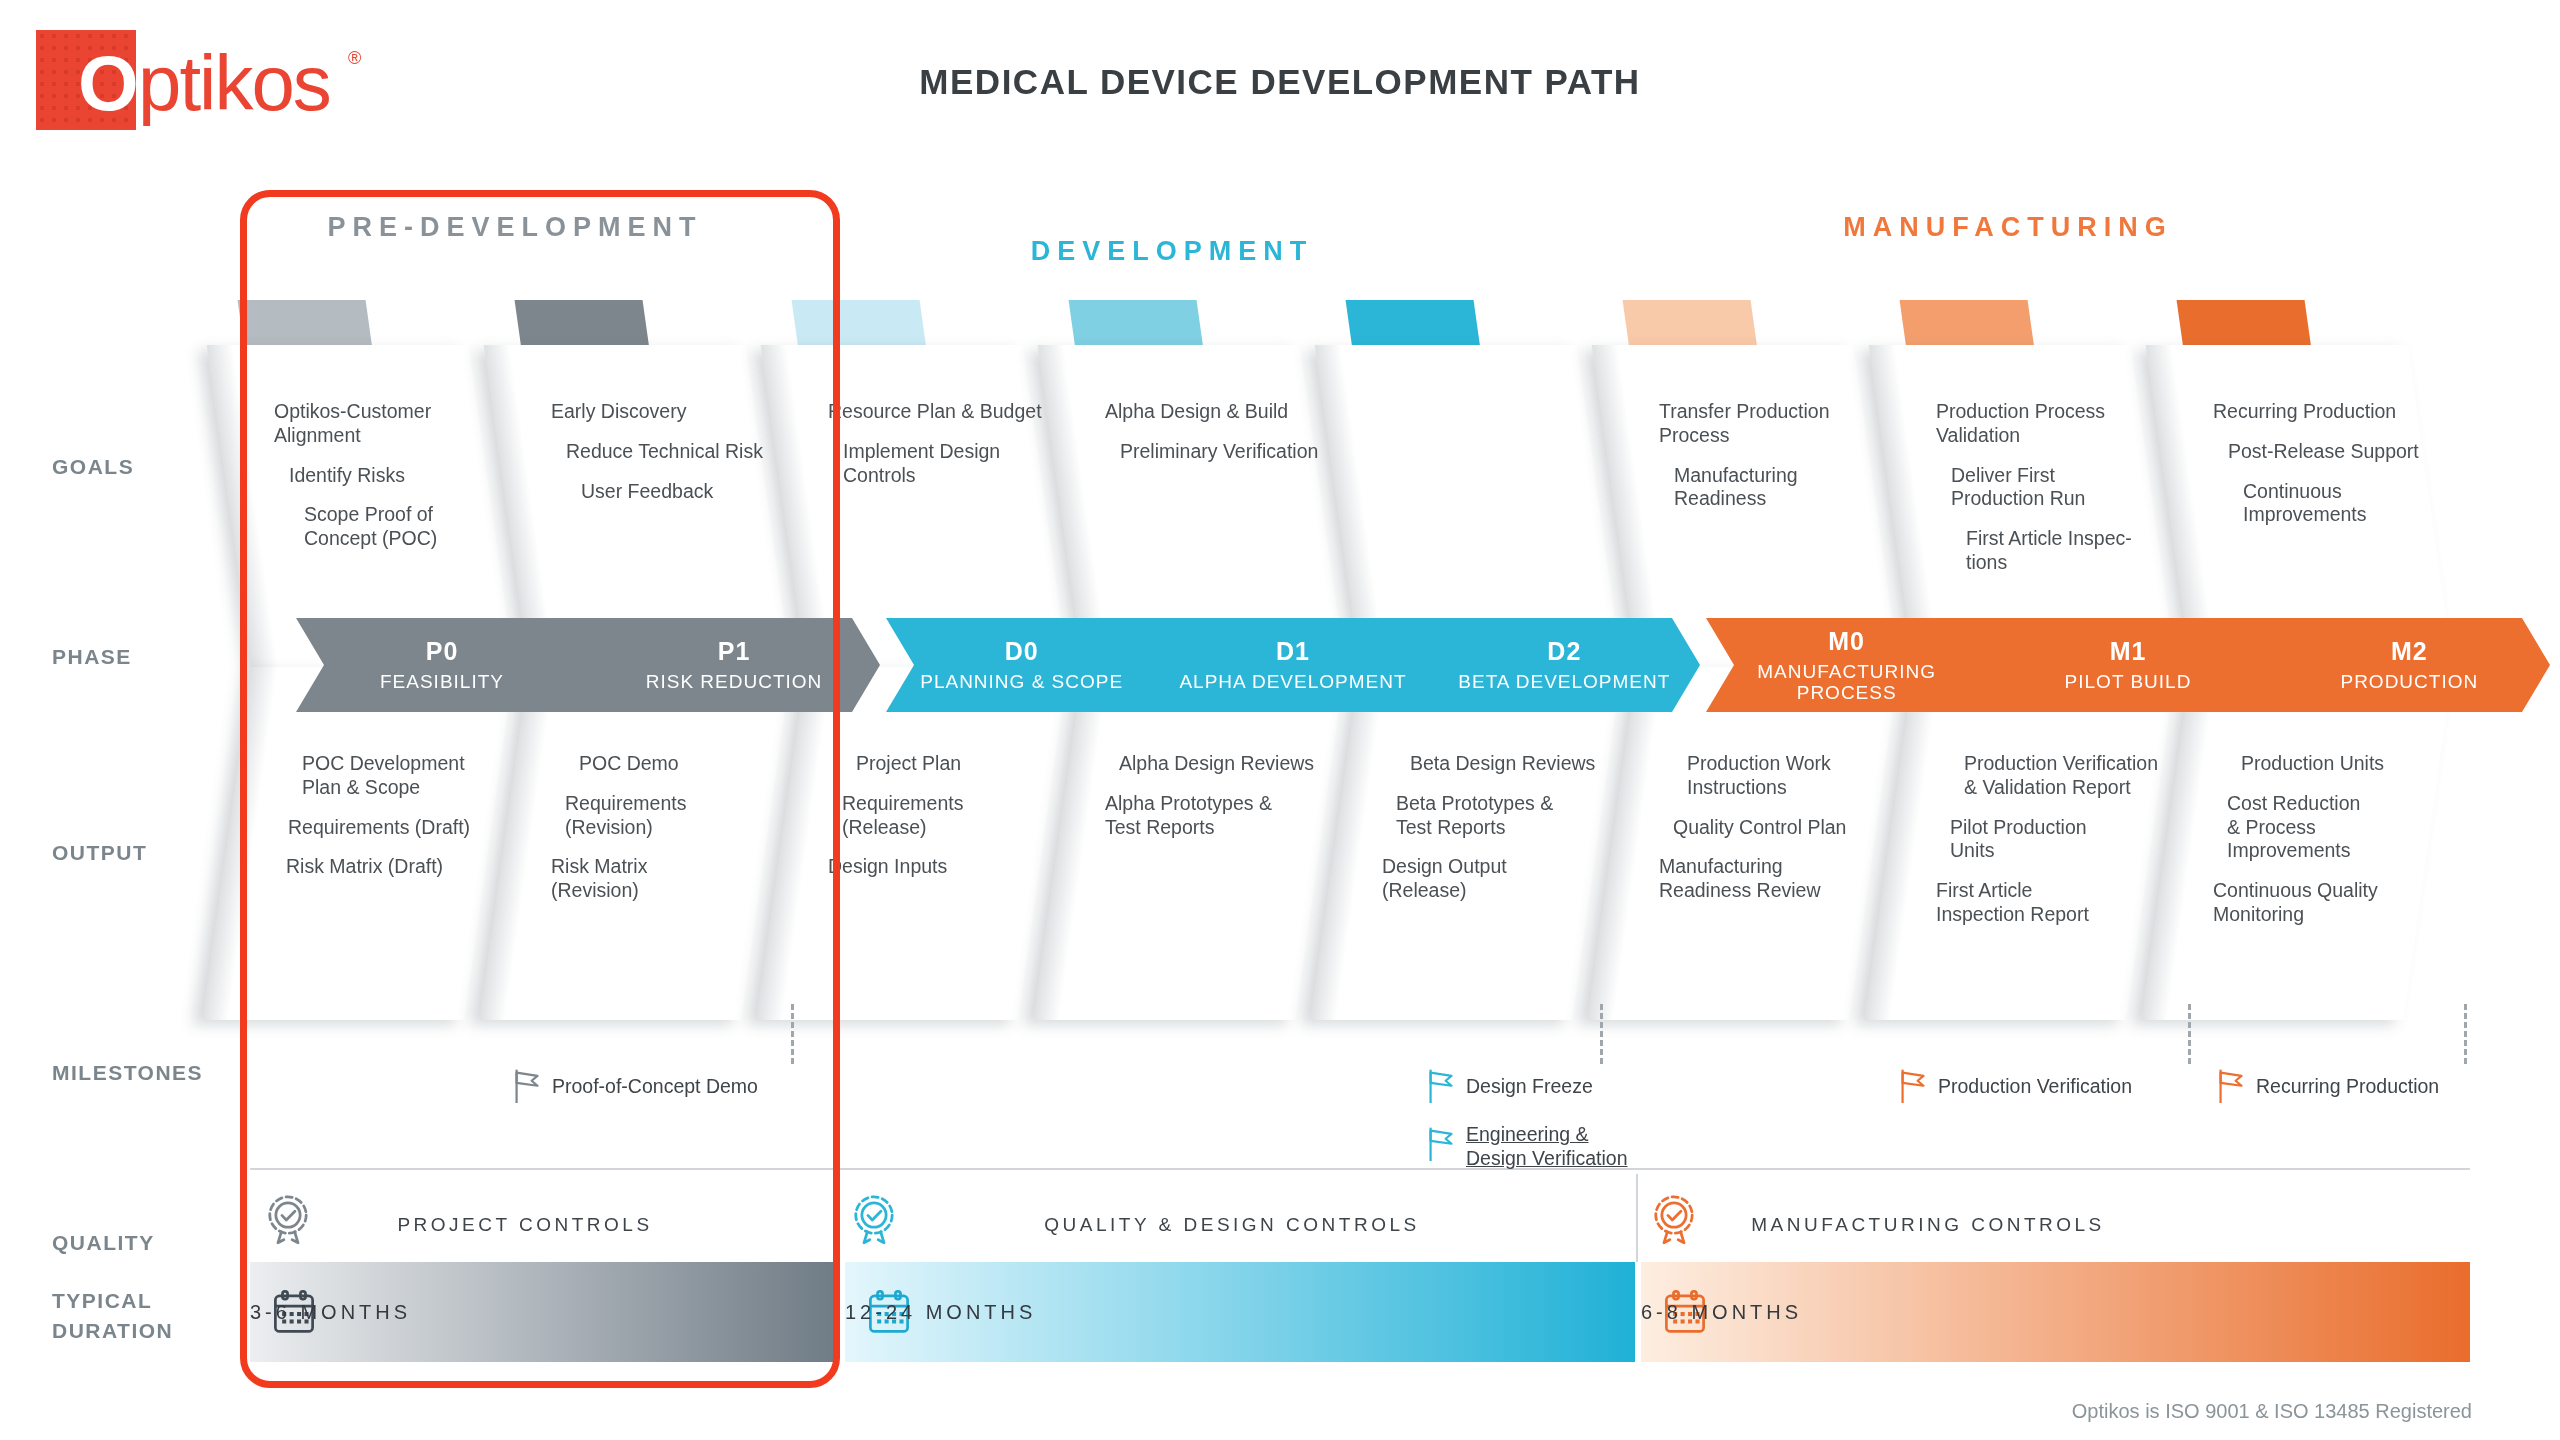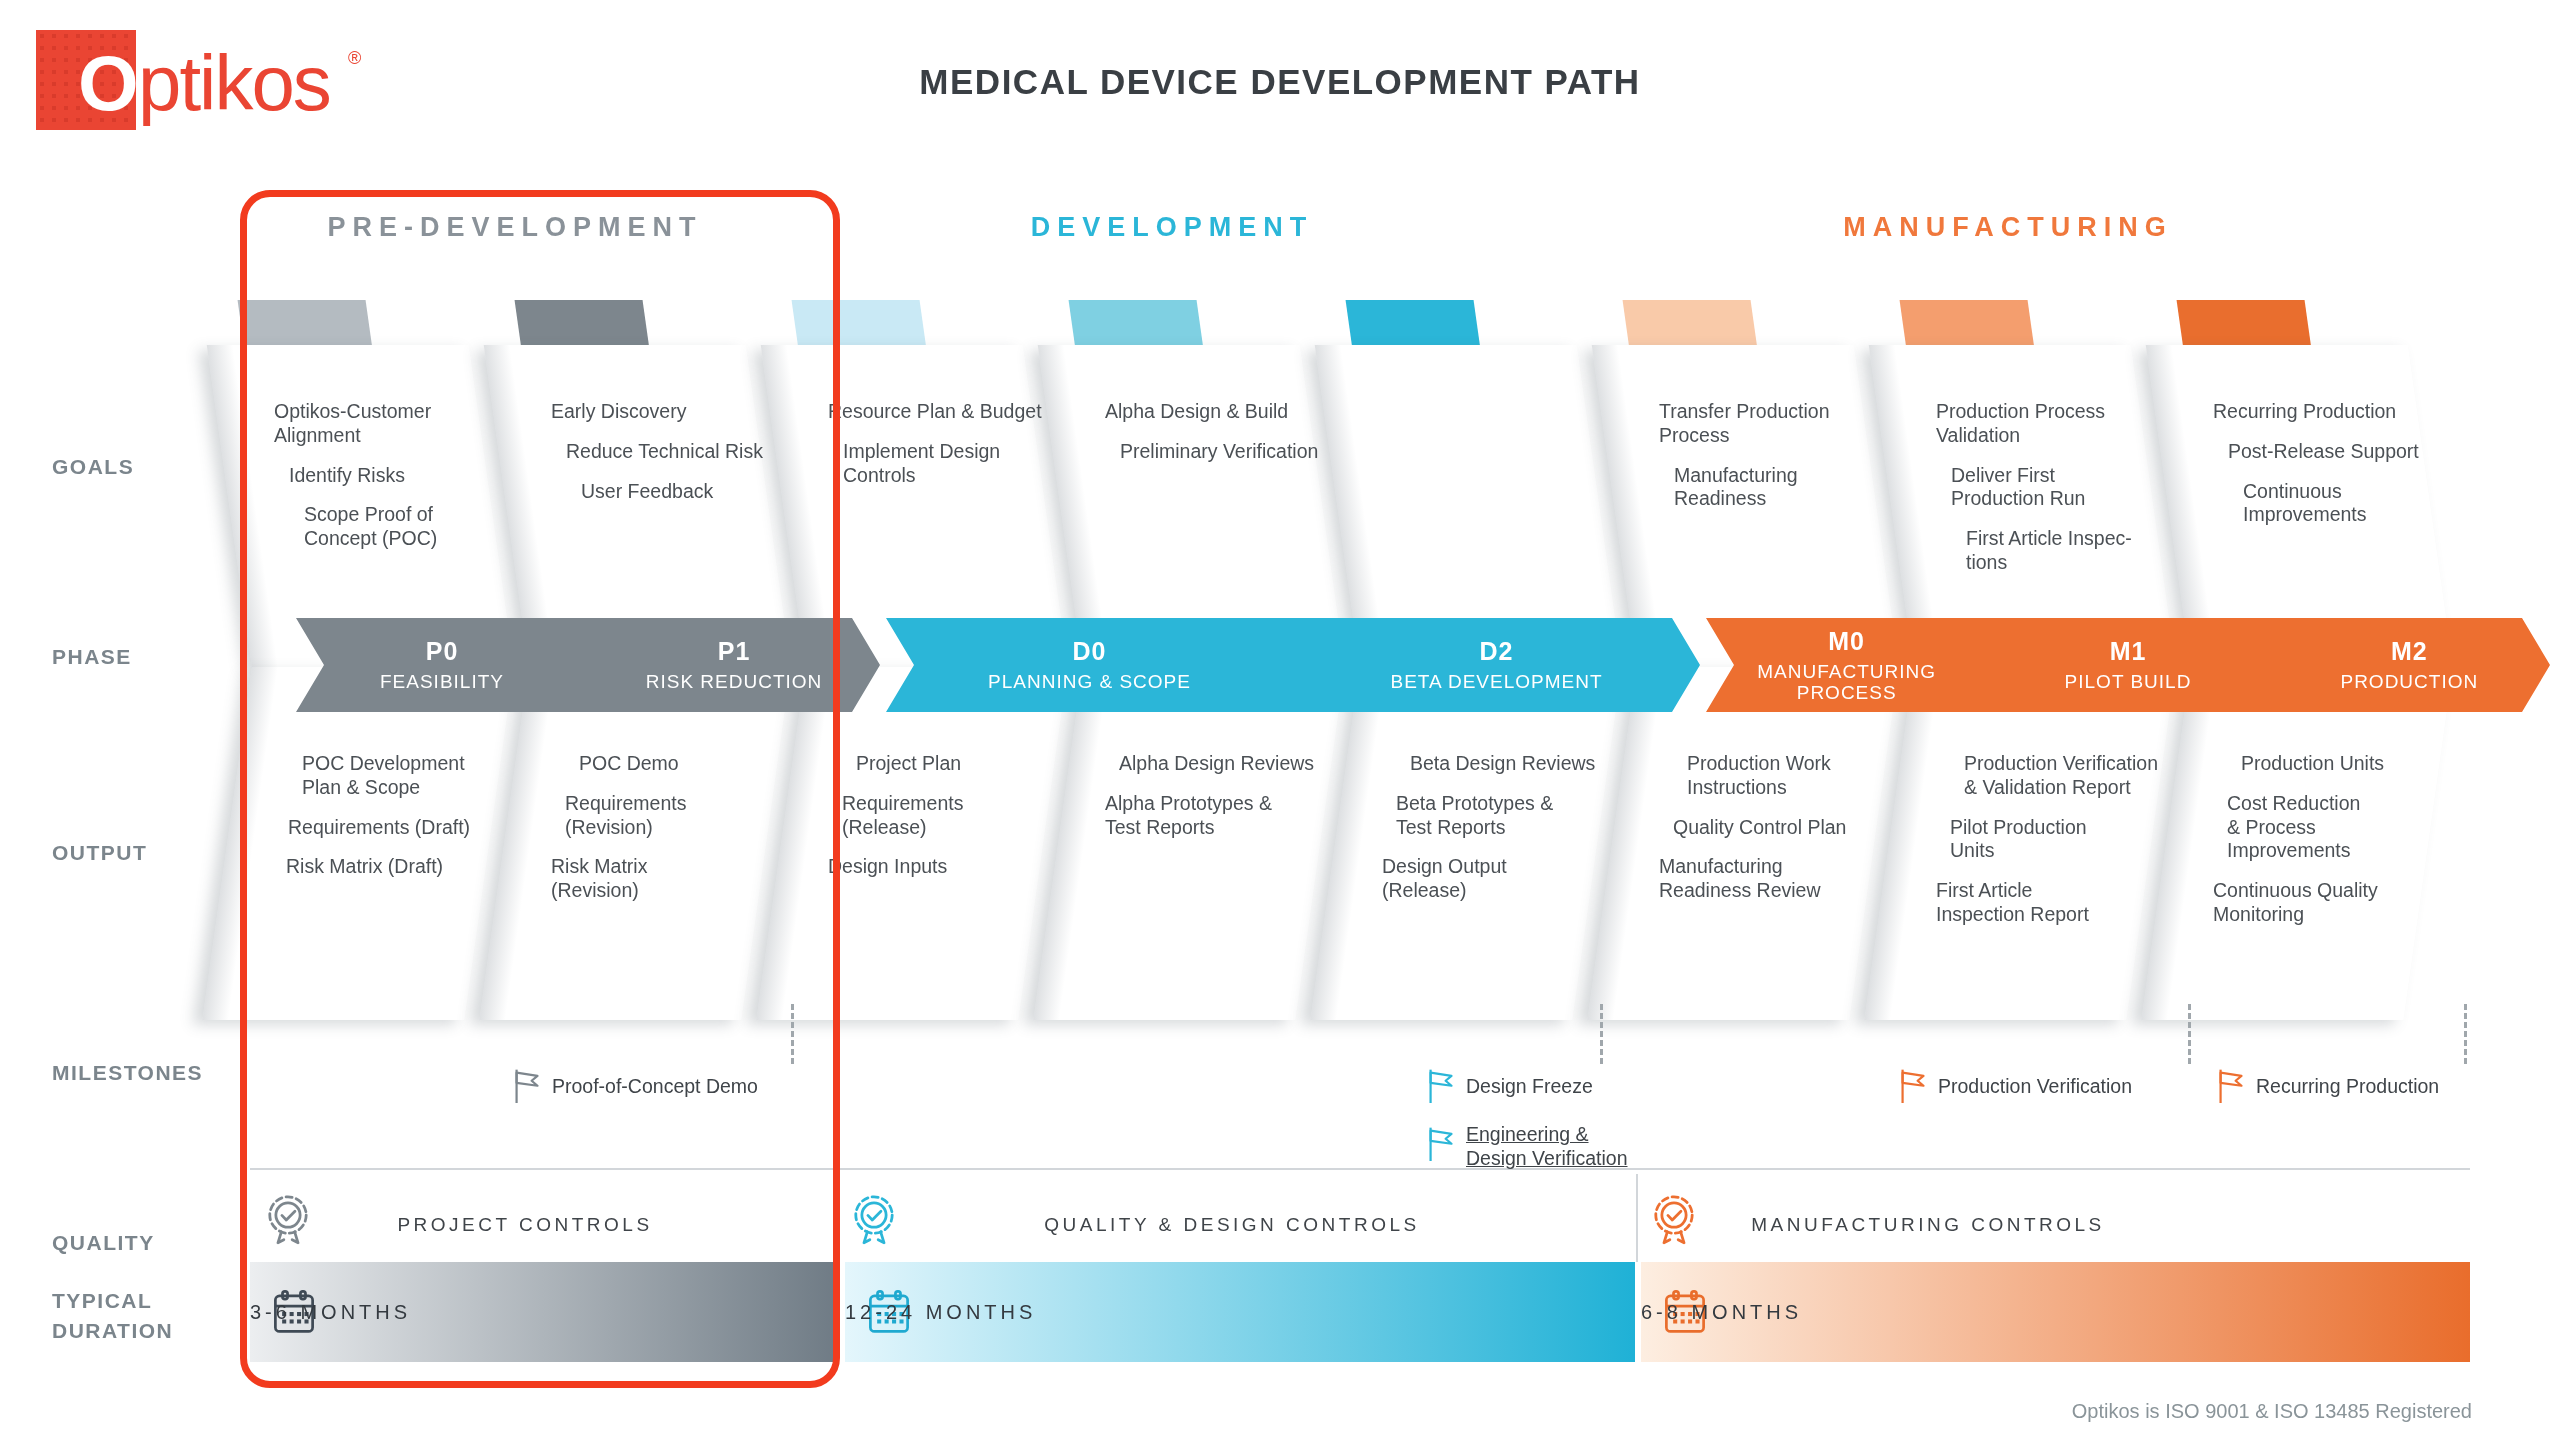--- a/index.html
+++ b/index.html
@@ -87,21 +87,21 @@
   <div class="rail" style="top:838px">OUTPUT</div>
   <div class="rail" style="top:1058px">MILESTONES</div>
   <div class="rail" style="top:1228px">QUALITY</div>
   <div class="rail" style="top:1286px">TYPICAL
 DURATION</div>
 
   <div class="footer">Optikos is ISO 9001 &amp; ISO 13485 Registered</div>
 
   <div class="redbox"></div>
 <div class="ghead" style="left: 515px; color: rgb(138, 146, 153);">PRE-DEVELOPMENT</div>
-    <div class="ghead" style="left: 1172px; color: rgb(43, 182, 216);">DEVELOPMENT</div>
+    <div class="ghead" style="left: 1172px; color: rgb(43, 182, 216); margin-top: 24px;">DEVELOPMENT</div>
     <div class="ghead" style="left: 2008px; color: rgb(240, 120, 60);">MANUFACTURING</div>
     <div class="tab" style="left: 244px; background: rgb(180, 187, 193); z-index: 1;"></div>
     <div class="upper" style="left: 252px; z-index: 1;"></div>
     <div class="lower" style="left: 252px; z-index: 1;"></div>
     <div class="colblock" style="left: 274px; top: 400px;">
       <div class="item" style="margin-left: 0px;">Optikos-Customer
 Alignment</div>
       <div class="item" style="margin-left: 15px;">Identify Risks</div>
       <div class="item" style="margin-left: 30px;">Scope Proof of
 Concept (POC)</div>
@@ -222,20 +222,24 @@
       </div>
       <div class="phase-cell">
         <div class="phase-code">P1</div>
         <div class="phase-name">RISK REDUCTION</div>
       </div>
     </div>
     <div class="band" style="left: 886px; width: 814px; background: rgb(43, 182, 216);">
       <div class="phase-cell">
         <div class="phase-code">D0</div>
         <div class="phase-name">PLANNING &amp; SCOPE</div>
+      </div>
+      <div class="phase-cell">
+        <div class="phase-code">D1</div>
+        <div class="phase-name">ALPHA DEVELOPMENT</div>
       </div>
       <div class="phase-cell">
         <div class="phase-code">D2</div>
         <div class="phase-name">BETA DEVELOPMENT</div>
       </div>
     </div>
     <div class="band" style="left: 1706px; width: 844px; background: rgb(237, 111, 48);">
       <div class="phase-cell">
         <div class="phase-code">M0</div>
         <div class="phase-name">MANUFACTURING

